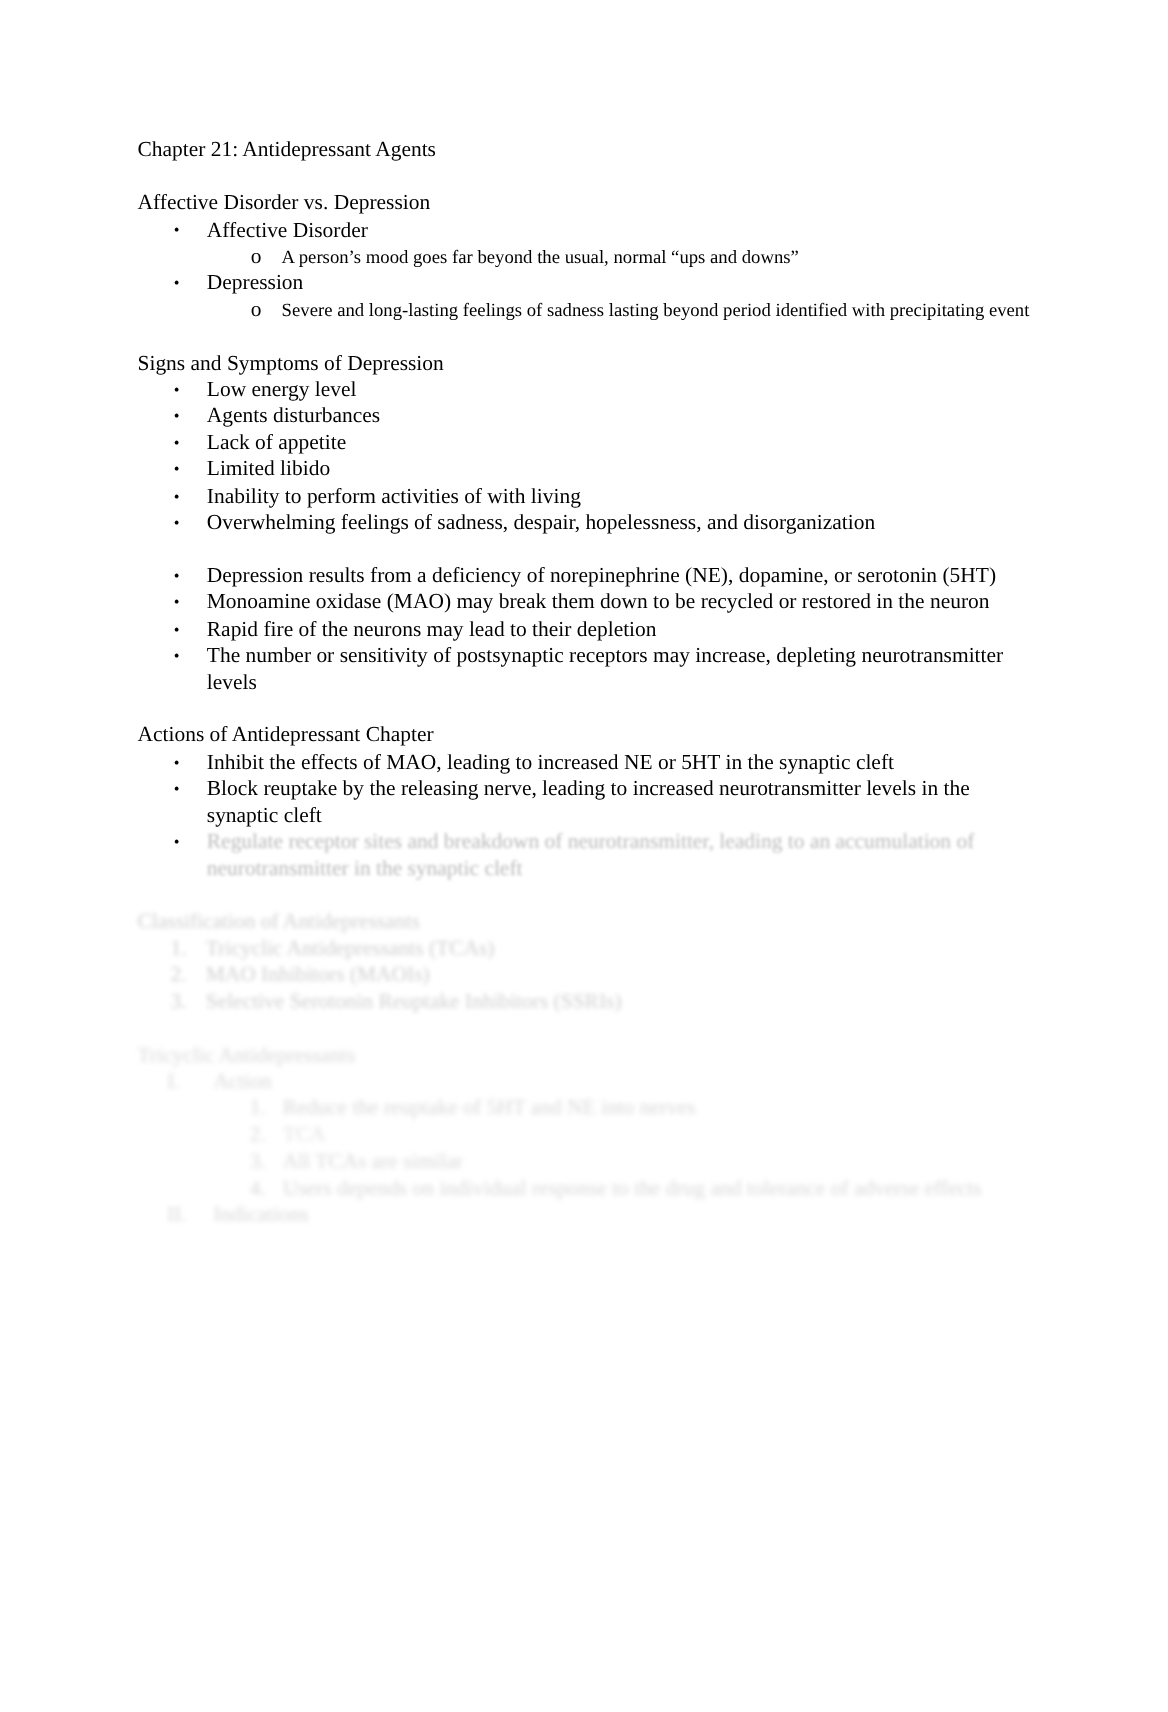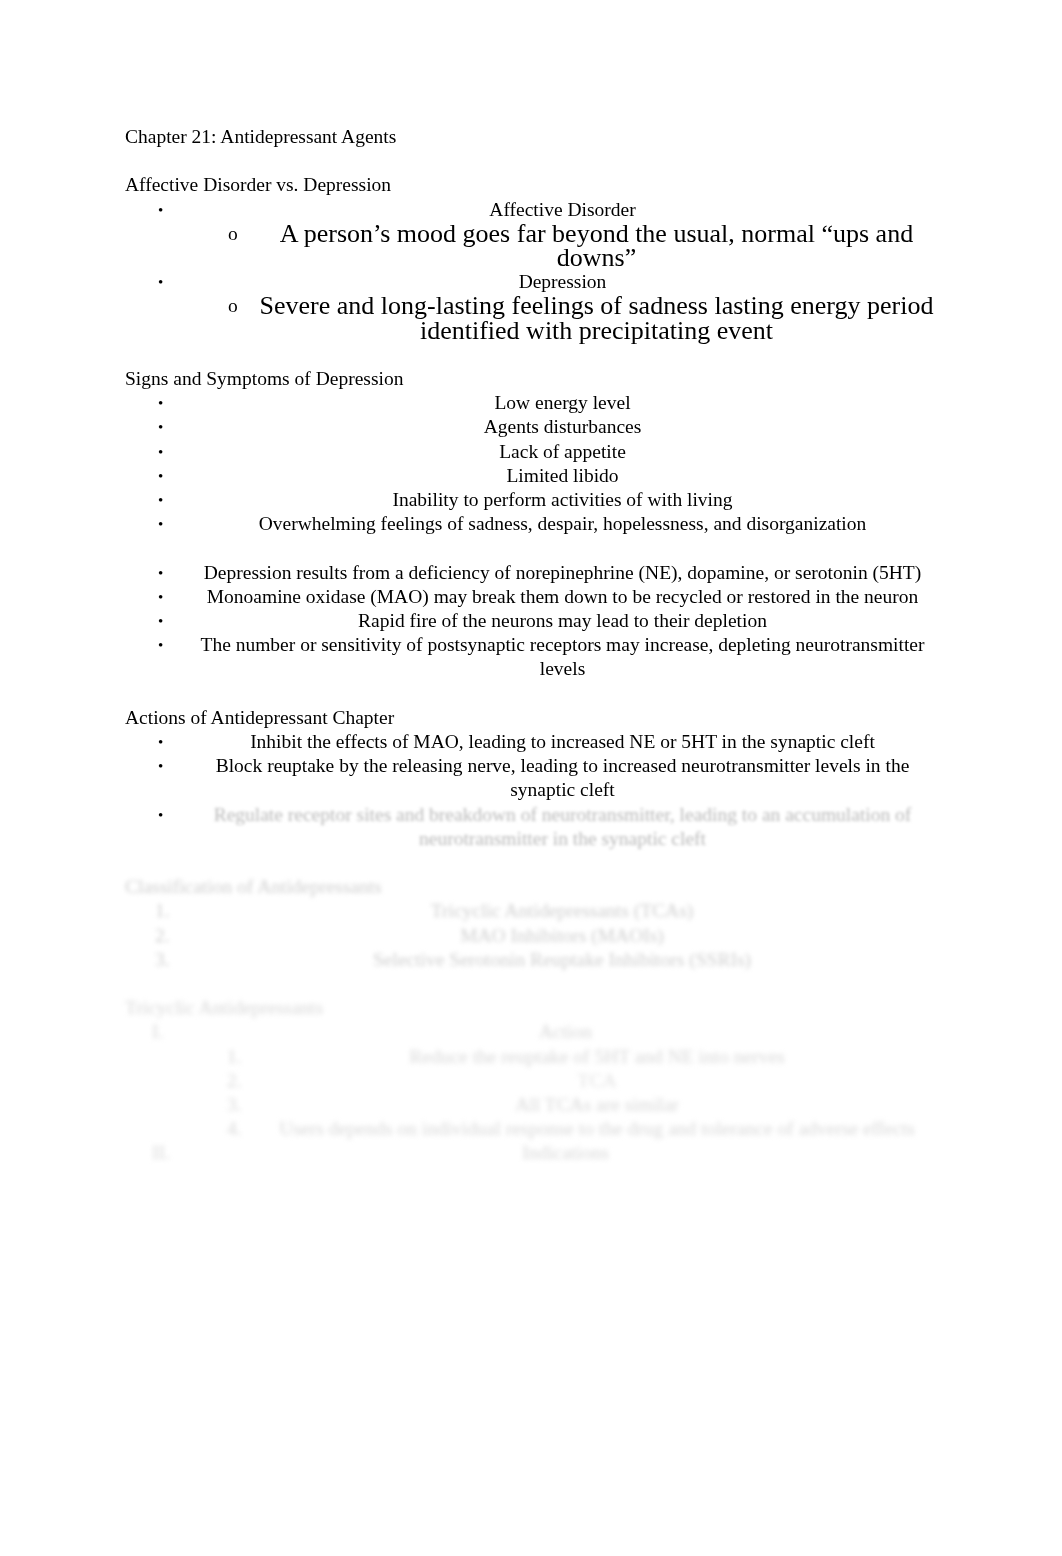--- a/index.html
+++ b/index.html
@@ -53,40 +53,39 @@
   }
   .marker {
     flex: 0 0 auto;
     text-align: left;
     line-height: 24.2px;
   }
   .txt {
     flex: 1 1 auto;
     white-space: pre-wrap;
     line-height: 24.2px;
-    text-align: center;
   }
 
   
   .lvl1 .marker {
     width: 30px;
     margin-left: 33px;
     font-size: 15px;
     line-height: 22px;
     padding-top: 1px;
   }
   .lvl1 .txt { font-size: 19.5px; }
 
   
   .lvl2 .marker {
     width: 28px;
     margin-left: 103px;
     font-size: 19.5px;
   }
-  .lvl2 .txt { font-size: 26px; }
+  .lvl2 .txt { font-size: 17px; }
 
   
   .rom .marker {
     width: 42px;
     margin-left: 27px;
     font-size: 19.5px;
   }
   
   .num2 .marker {
     width: 30px;
@@ -136,21 +135,21 @@
     <div class="row lvl2">
       <span class="marker">o</span>
       <span class="txt">A person’s mood goes far beyond the usual, normal “ups and downs”</span>
     </div>
     <div class="row lvl1">
       <span class="marker">•</span>
       <span class="txt">Depression</span>
     </div>
     <div class="row lvl2">
       <span class="marker">o</span>
-      <span class="txt">Severe and long-lasting feelings of sadness lasting energy period identified with precipitating event</span>
+      <span class="txt">Severe and long-lasting feelings of sadness lasting beyond period identified with precipitating event</span>
     </div>
 
     <div class="blank">&nbsp;</div>
 
     <p class="h">Signs and Symptoms of Depression</p>
 
     <div class="row lvl1">
       <span class="marker">•</span>
       <span class="txt">Low energy level</span>
     </div>

